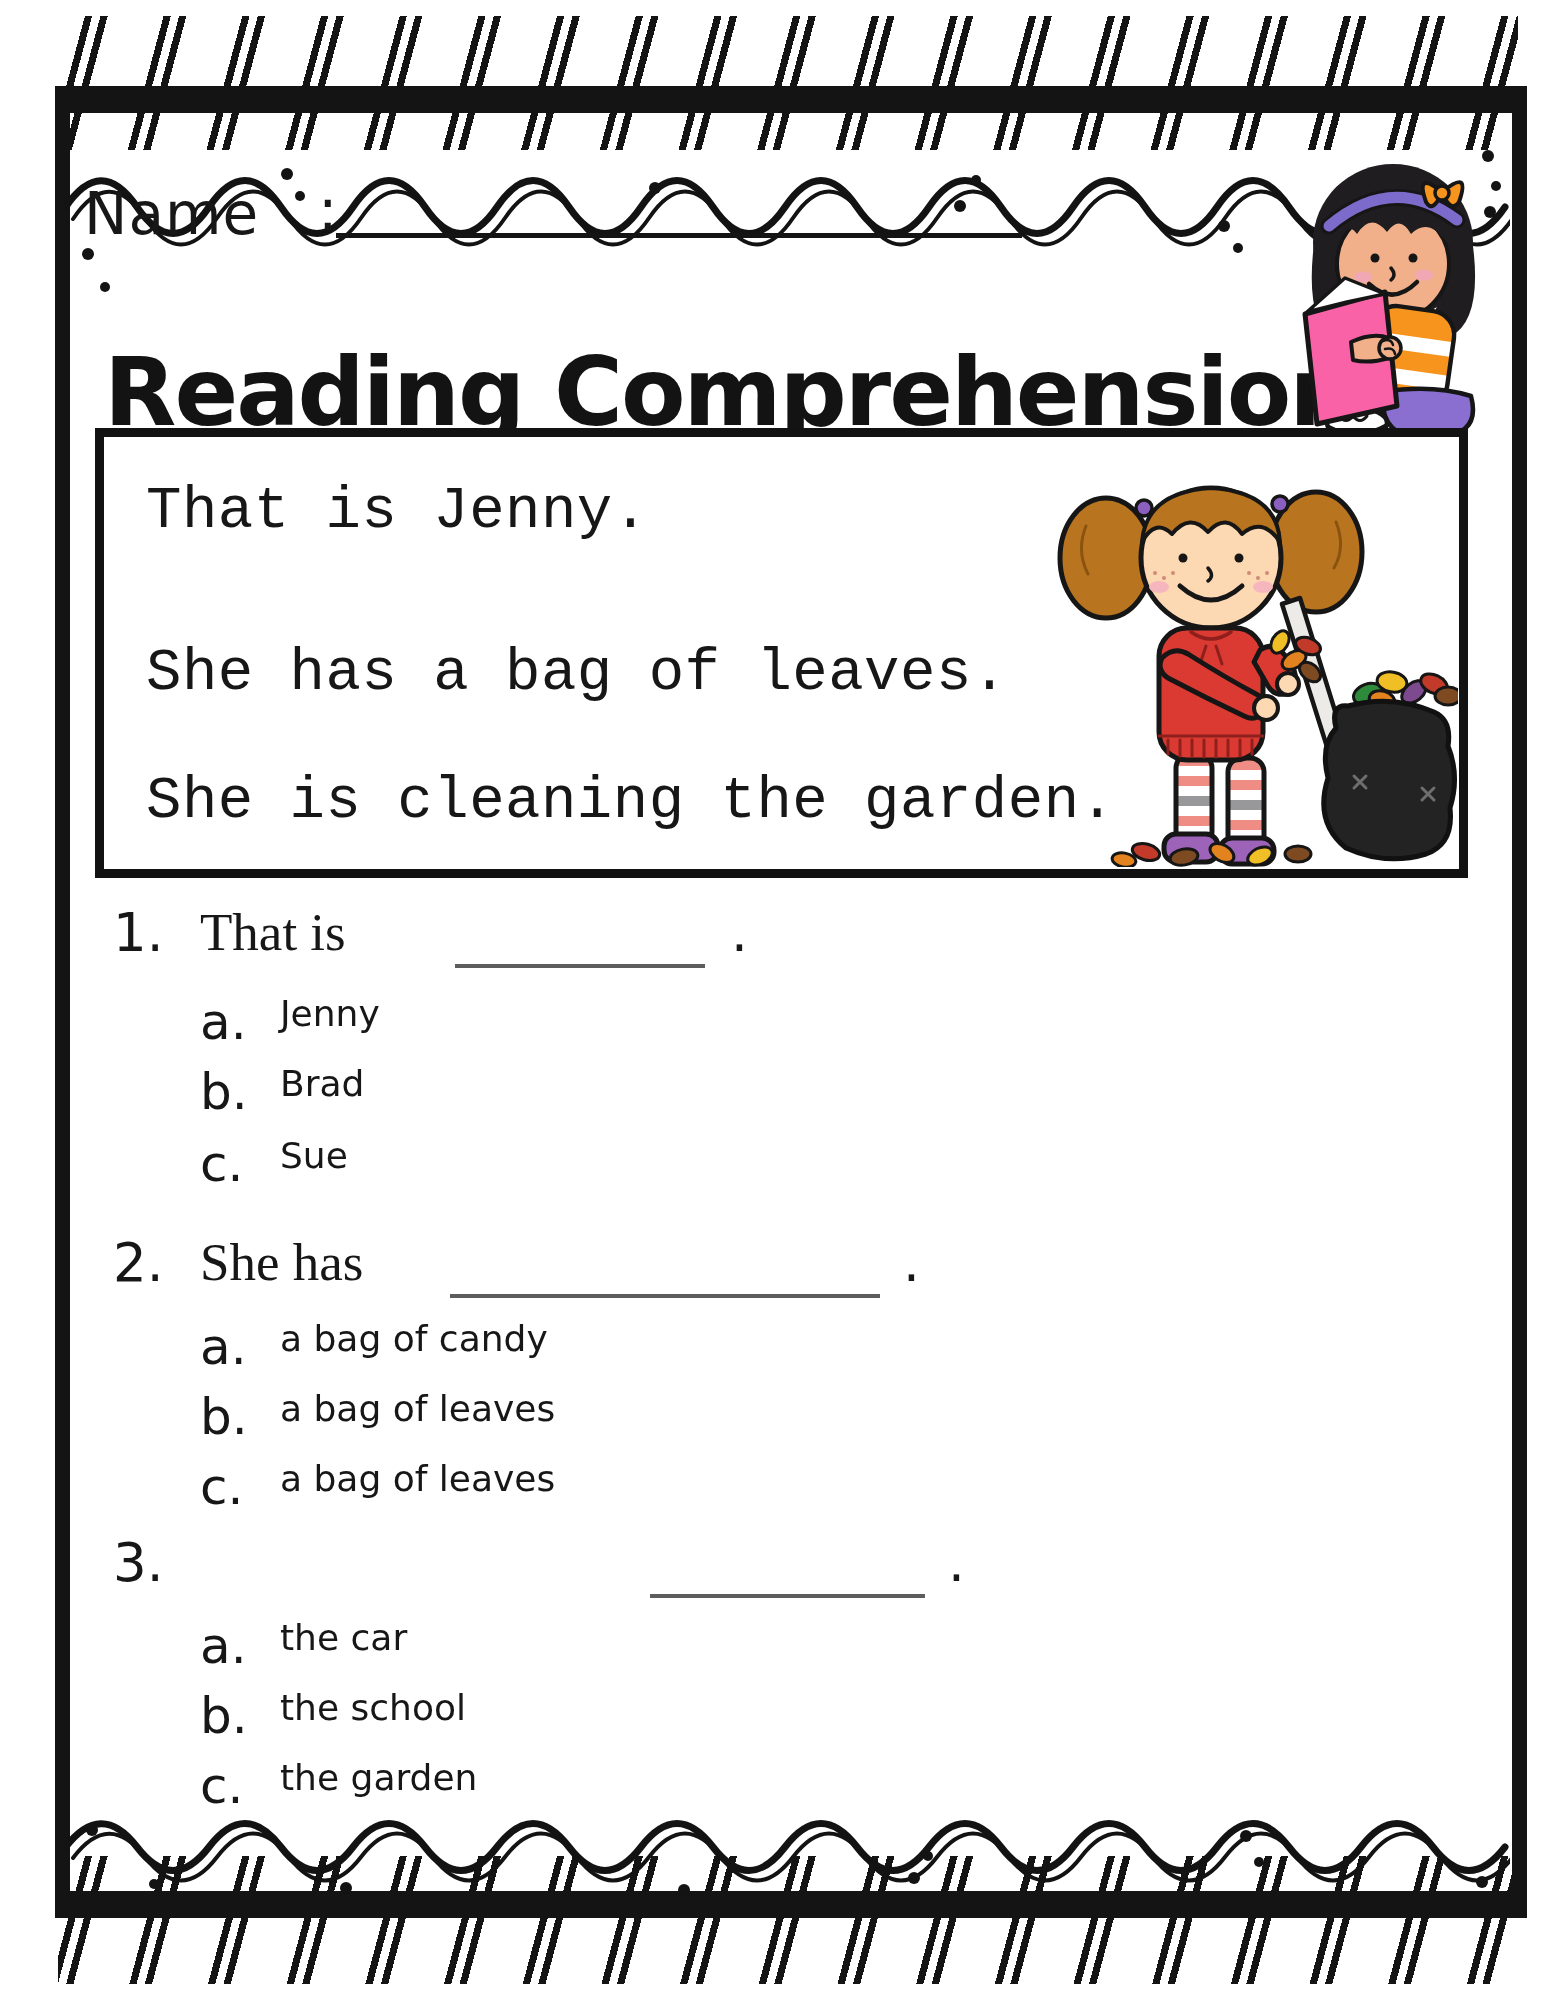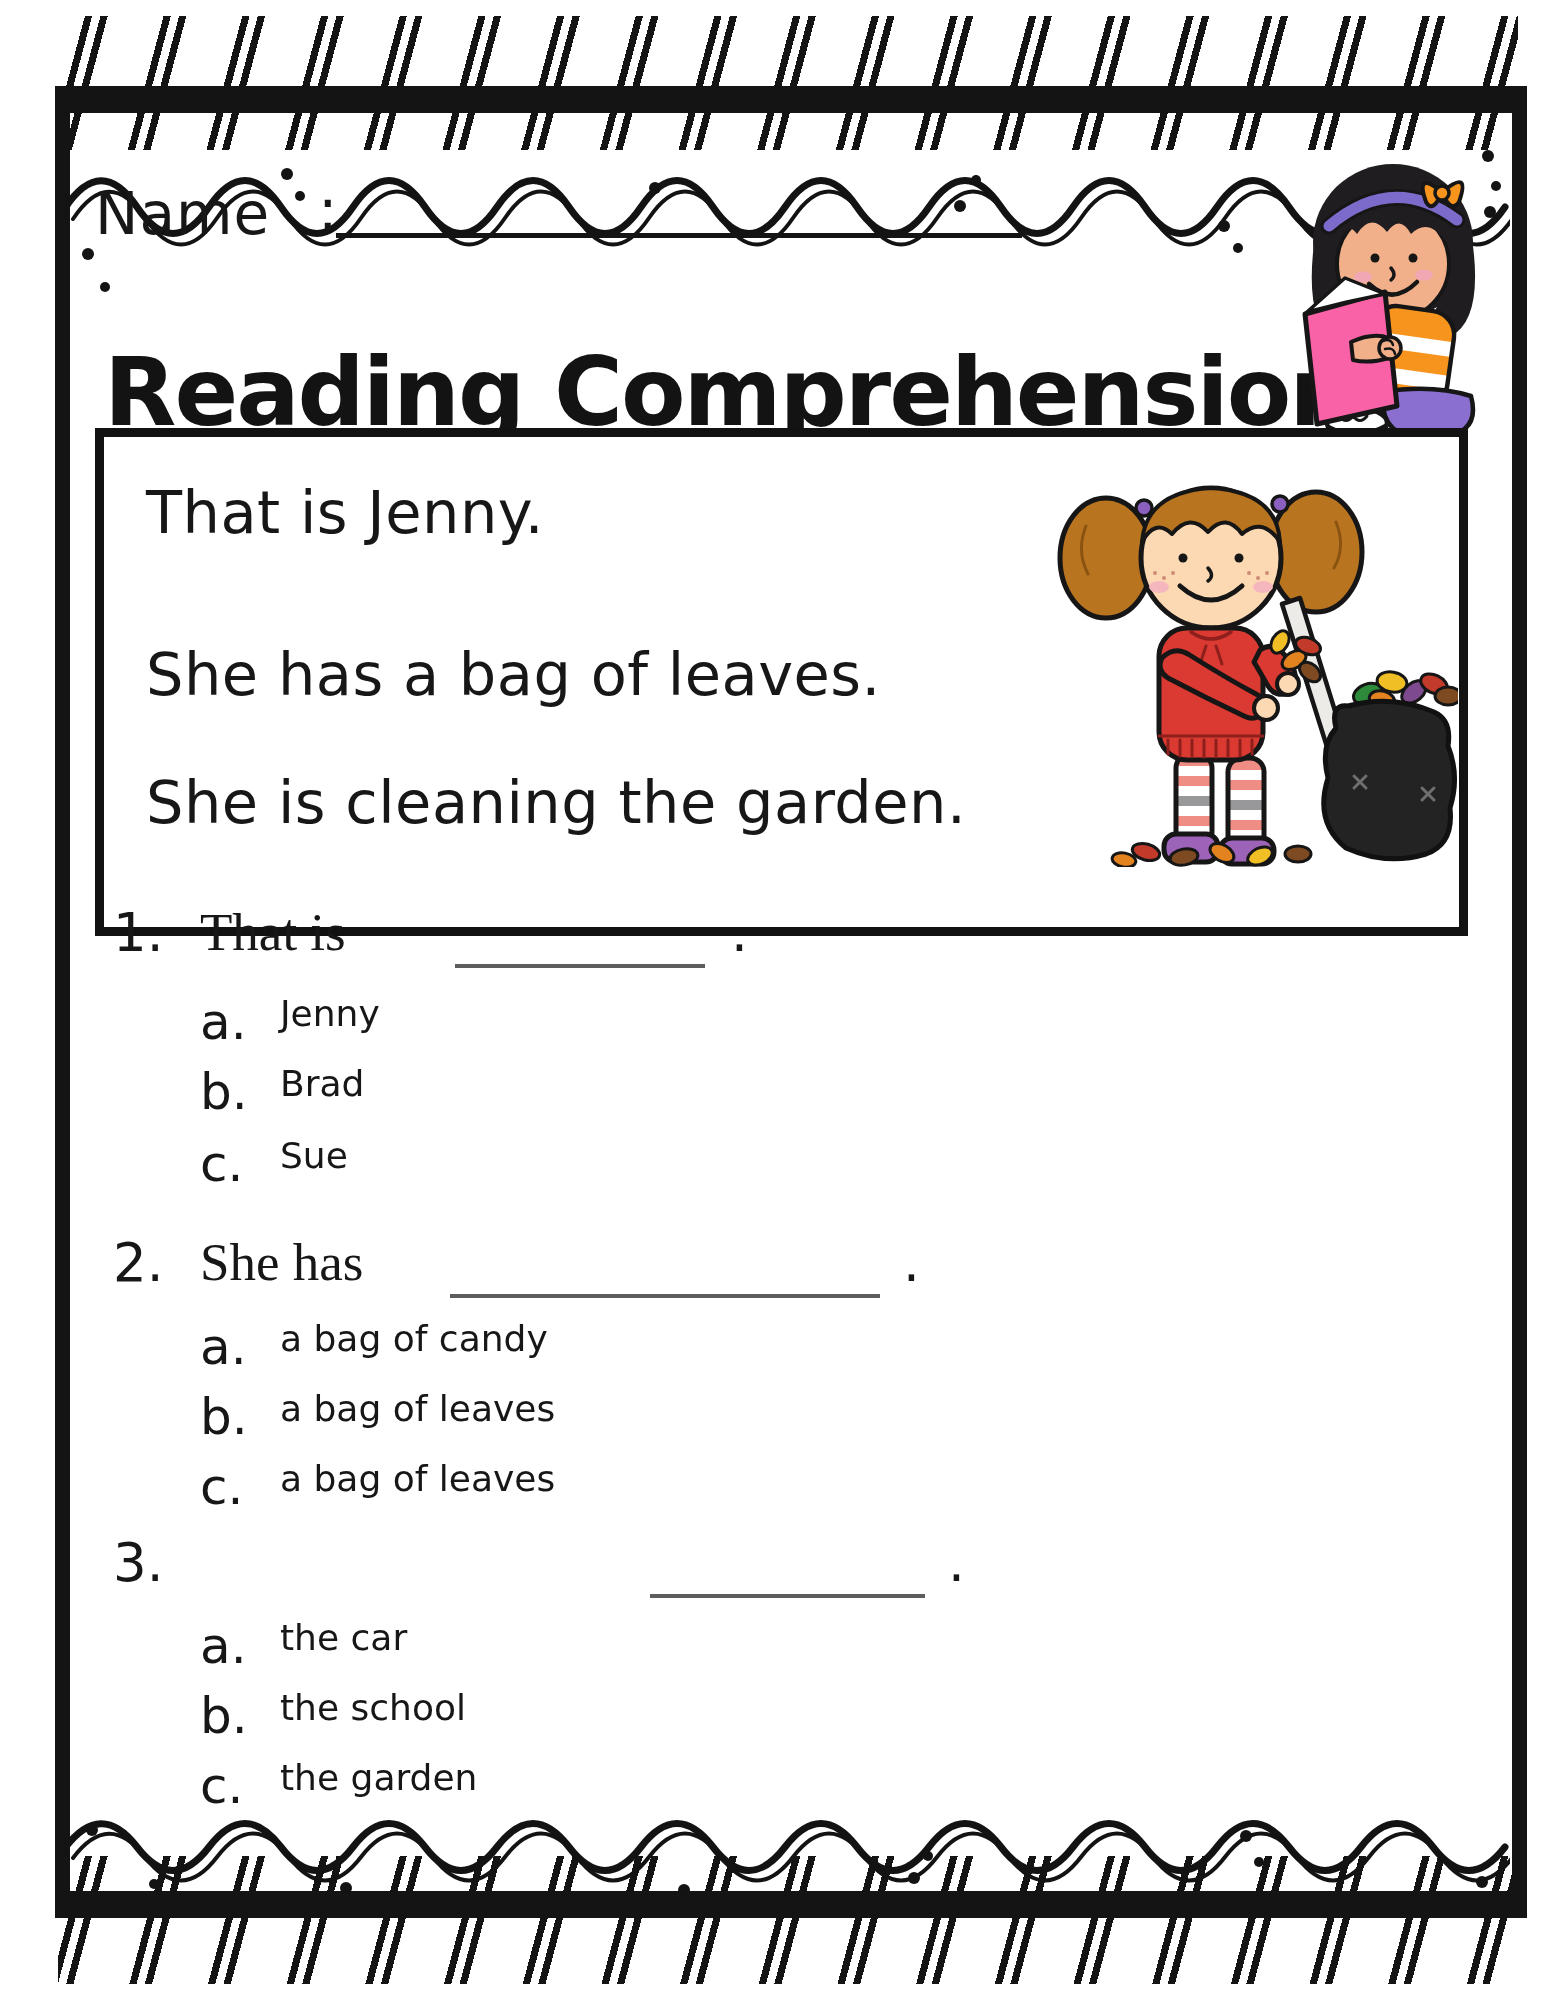--- a/index.html
+++ b/index.html
@@ -82,21 +82,21 @@
         <circle cx="1197" cy="66" r="5"></circle>
       <circle cx="1420" cy="86" r="6"></circle>
     </g>
   </svg>
 
   <div class="abs dot" style="left:82px;top:248px;width:12px;height:12px;"></div>
   <div class="abs dot" style="left:100px;top:282px;width:10px;height:10px;"></div>
   <div class="abs dot" style="left:1482px;top:150px;width:12px;height:12px;"></div>
   <div class="abs dot" style="left:1491px;top:181px;width:10px;height:10px;"></div>
 
-  <span class="abs name-label" style="left:95px;top:180px;text-align:center;">Name</span>
+  <span class="abs name-label" style="left:84px;top:180px;text-align:center;">Name</span>
   <span class="abs name-colon" style="left:318px;top:176px;">:</span>
   <div class="abs name-line" style="left:336px;top:233px;width:686px;"></div>
 
   <div class="abs title" style="left:104px;top:338px;">Reading Comprehension</div>
 
   <div class="abs" style="left:1293px;top:146px;width:212px;height:298px;">
     <svg width="212" height="298" viewBox="0 0 212 298">
       <g stroke-linecap="round" stroke-linejoin="round">
         <ellipse cx="100" cy="96" rx="80" ry="78" fill="#201d21"></ellipse>
         <path d="M22,90 Q10,175 42,195 L68,186 Q44,150 48,108 Z" fill="#201d21"></path>
@@ -133,21 +133,21 @@
           <path d="M12,168 L92,146 L104,260 L24,278 Z" fill="#fa62a7" stroke="#161616" stroke-width="5"></path>
           <path d="M14,166 L52,132 L92,148 L54,156 Z" fill="#ffffff" stroke="#161616" stroke-width="3.5"></path>
         </g>
         <path d="M58,196 Q80,186 96,192 L96,212 Q76,218 60,214 Z" fill="#f1b089" stroke="#161616" stroke-width="4"></path>
         <circle cx="97" cy="202" r="11" fill="#f1b089" stroke="#161616" stroke-width="3.5"></circle>
         <path d="M90,195 q8,-3 10,4 M92,203 q9,-2 10,5" fill="none" stroke="#161616" stroke-width="2.5"></path>
       </g>
     </svg>
   </div>
 
-  <div class="abs passage-box" style="left:95px;top:428px;width:1373px;height:508px;">
+  <div class="abs passage-box" style="left:95px;top:428px;width:1373px;height:450px;font-family:Liberation Mono, monospace;">
     <div class="passage-line" style="top:41px;">That is Jenny.</div>
     <div class="passage-line" style="top:188px;margin-top:15px;">She has a bag of leaves.</div>
     <div class="passage-line" style="top:331px;">She is cleaning the garden.</div>
   </div>
 
   <div class="abs" style="left:1056px;top:446px;width:402px;height:421px;">
     <svg width="402" height="421" viewBox="0 0 402 421">
       <defs>
         <clipPath id="gLegL">
             <rect x="120" y="308" width="36" height="92" rx="14"></rect>

